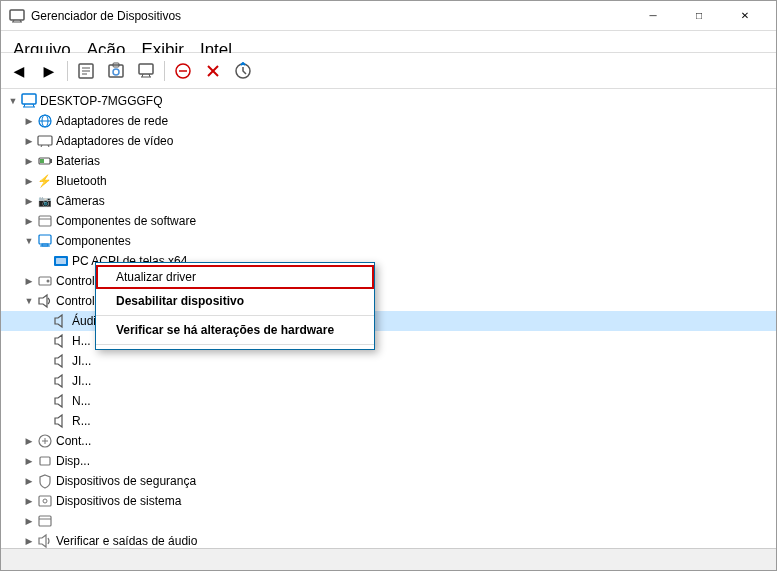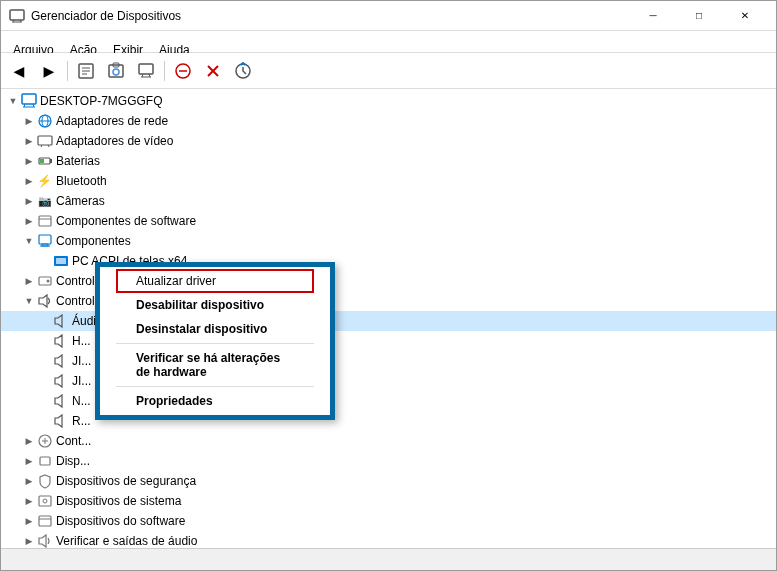--- a/index.html
+++ b/index.html
@@ -67,21 +67,21 @@
       background: #fff;
       display: flex;
       align-items: center;
       padding: 0 4px;
       border-bottom: 1px solid #ddd;
       flex-shrink: 0;
     }
     .menu-item {
       padding: 2px 8px;
       cursor: pointer;
-      font-size: 12px;
+      font-size: 17px;
       height: 100%;
       display: flex;
       align-items: center;
       margin-top: 16px;
     }
 
     
     .toolbar {
       height: 36px;
       background: #fff;
@@ -179,26 +179,26 @@
       align-items: center;
       padding: 0 4px;
       flex-shrink: 0;
     }
 
     
     .context-menu {
       position: absolute;
       top: 262px;
       left: 95px;
-      width: 240px;
+      width: 280px;
       background: #fff;
-      border: 5px solid #0369a1;
+      border: 1px solid #0369a1;
       box-shadow: 3px 3px 8px rgba(0,0,0,0.3);
       z-index: 100;
-      padding: 2px 16px;
+      padding: 2px 0;
     }
     .ctx-item {
       padding: 5px 20px;
       cursor: pointer;
       font-size: 12px;
       display: flex;
       align-items: center;
       font-weight: bold;
     }
     .ctx-item.highlighted {
@@ -238,21 +238,21 @@
       <button class="titlebar-btn">─</button>
       <button class="titlebar-btn">□</button>
       <button class="titlebar-btn close">✕</button>
     </div>
   </div>
 
   <div class="menubar">
     <div class="menu-item">Arquivo</div>
     <div class="menu-item">Ação</div>
     <div class="menu-item">Exibir</div>
-    <div class="menu-item">Ajuda</div>
+    <div class="menu-item">Intel</div>
   </div>
 
   <div class="toolbar">
     <button class="toolbar-btn" title="Voltar">◀</button>
     <button class="toolbar-btn" title="Avançar">▶</button>
     <div class="toolbar-sep"></div>
 
     <button class="toolbar-btn" title="Propriedades">
       <svg width="18" height="18" viewBox="0 0 18 18">
           <rect x="2" y="2" width="14" height="14" rx="1" fill="none" stroke="#555" stroke-width="1.5"></rect>
@@ -546,21 +546,20 @@
 
       <div class="tree-item">
         <span class="tree-indent" style="width:20px"></span>
         <span class="tree-toggle">▶</span>
         <span class="tree-icon">
           <svg width="16" height="16" viewBox="0 0 16 16">
               <rect x="2" y="3" width="12" height="10" rx="1" fill="none" stroke="#777" stroke-width="1.2"></rect>
               <line x1="2" y1="6" x2="14" y2="6" stroke="#777" stroke-width="1"></line>
             </svg>
         </span>
-        <span class="tree-label">Dispositivos do software</span>
       </div>
 
       <div class="tree-item">
         <span class="tree-indent" style="width:20px"></span>
         <span class="tree-toggle">▶</span>
         <span class="tree-icon">
           <svg width="16" height="16" viewBox="0 0 16 16">
               <polygon points="2,5 5,5 9,2 9,14 5,11 2,11" fill="none" stroke="#777" stroke-width="1.2"></polygon>
               <path d="M11,5 Q13,8 11,11" fill="none" stroke="#777" stroke-width="1.2"></path>
             </svg>
@@ -570,30 +569,24 @@
 
     </div>
 
     <div class="context-menu">
       <div class="ctx-item highlighted">
         <span>Atualizar driver</span>
       </div>
       <div class="ctx-item">
         <span>Desabilitar dispositivo</span>
       </div>
-      <div class="ctx-item">
-        <span>Desinstalar dispositivo</span>
-      </div>
       <div class="ctx-sep"></div>
       <div class="ctx-item">
         <span>Verificar se há alterações de hardware</span>
       </div>
       <div class="ctx-sep"></div>
-      <div class="ctx-item bold">
-        <span>Propriedades</span>
-      </div>
     </div>
   </div>
 
   <div class="statusbar">
     <span style="color:#666; font-size:11px;"></span>
   </div>
 </div>
 
 </body></html>

